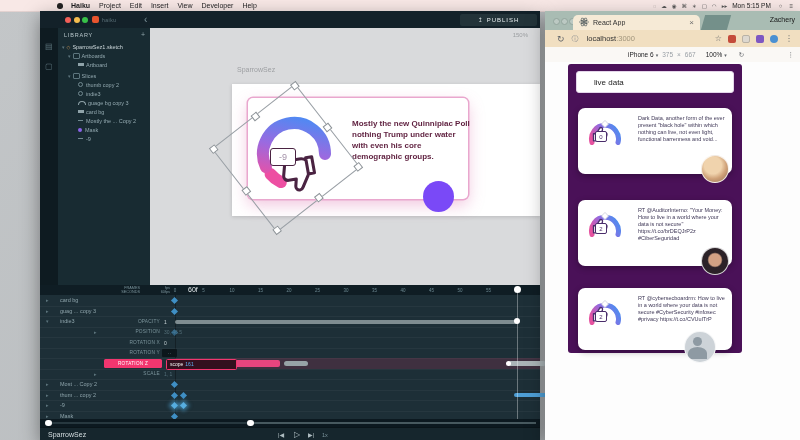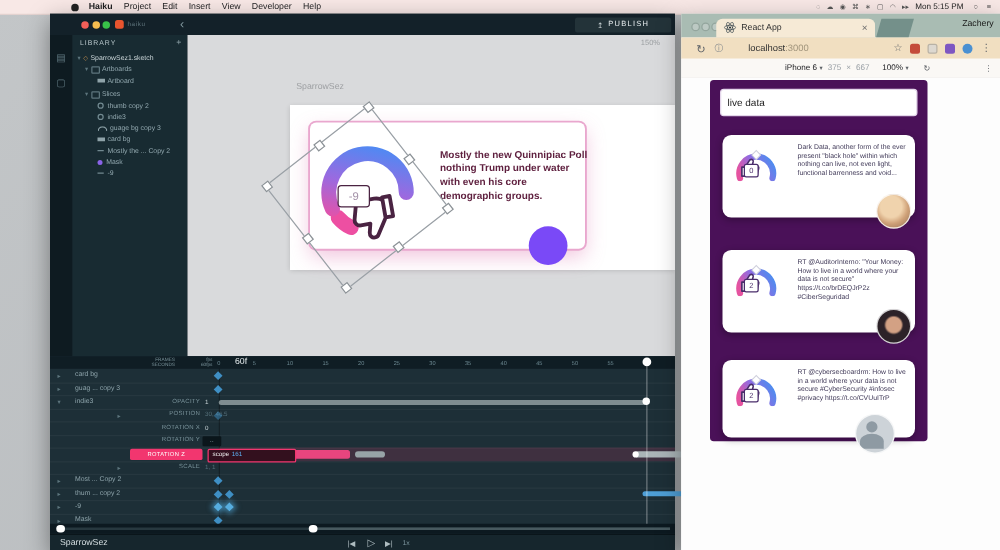--- a/index.html
+++ b/index.html
@@ -107,33 +107,33 @@
   .cr-tabbar{left:0;top:0;width:255px;height:19px;background:#a9bcb3;}
   .cr-light{width:5px;height:5px;border-radius:50%;background:#bcc9c3;border:.5px solid #93a59d;top:7px;}
   .cr-tab{left:28px;top:3.5px;width:127px;height:15.5px;background:#f6ead6;border-radius:5px 5px 0 0;display:flex;align-items:center;}
   .cr-tab-title{font-size:7px;color:#2f2f2f;margin-left:4px;flex:1;white-space:nowrap;overflow:hidden;}
   .cr-tab-close{font-size:8px;color:#6e6e6e;margin-right:6px;}
   .cr-ghost{left:158px;top:4px;width:26px;height:15px;background:#74908a;transform:skewX(-16deg);}
   .cr-profile{right:5px;top:5px;font-size:7px;color:#181818;}
   .cr-toolbar{left:0;top:19px;width:255px;height:17px;background:#f1dfc1;display:flex;align-items:center;}
   .cr-reload{margin-left:12px;font-size:9px;color:#5f6368;}
   .cr-info{margin-left:7px;font-size:7px;color:#80868b;}
-  .cr-host{margin-left:20px;font-size:7.5px;color:#333;}
+  .cr-host{margin-left:8px;font-size:7.5px;color:#333;}
   .cr-port{font-size:7.5px;color:#a1957c;}
   .cr-star{margin-left:auto;font-size:8px;color:#5f6368;}
   .ext{width:8px;height:8px;border-radius:2px;margin-left:6px;}
   .cr-menu{margin:0 7px 0 7px;font-size:8px;color:#5f6368;}
   .cr-devbar{left:0;top:36px;width:255px;height:15px;background:#faf8f5;border-bottom:1px solid #ddd9d3;
     display:flex;align-items:center;font-size:6.5px;color:#202124;}
   .dev-dim{color:#9aa0a6;margin-left:4px;}
   .caret{font-size:5px;color:#5f6368;margin-left:2px;}
   .cr-view{left:0;top:51px;width:255px;height:378px;background:#fdfdfd;}
   .app{left:23px;top:2px;width:174px;height:289px;background:#4a1158;border-radius:3px;}
   .app-search{left:8px;top:7px;width:158px;height:22px;background:#fff;border-radius:3px;border:1px solid #e4d6ea;
-    font-size:8px;color:#1b1b1b;display:flex;align-items:center;padding-left:5px;box-sizing:border-box;}
+    font-size:8px;color:#1b1b1b;display:flex;align-items:center;padding-left:17px;box-sizing:border-box;}
   .tweet{left:10px;width:154px;background:#fff;border-radius:7px;box-shadow:0 2px 6px rgba(0,0,0,.3);}
   .tw-text{position:absolute;left:60px;top:7px;width:88px;font-size:5.5px;line-height:7px;color:#3f3857;}
   .tw-gauge{position:absolute;left:7px;top:9px;width:40px;height:28px;}
   .tw-thumb{position:absolute;left:13px;top:17px;width:20px;height:20px;color:#4a2d6b;}
   .tw-badge{position:absolute;left:17px;top:23px;width:10px;height:9px;background:#fff;border:1px solid #4a2d6b;border-radius:2px;
     font-size:6px;color:#4a2d6b;display:flex;align-items:center;justify-content:center;}
   .avatar{position:absolute;width:26px;height:26px;border-radius:50%;border:1px solid rgba(255,255,255,.8);}
   .av1{background:radial-gradient(circle at 42% 36%,#f0d3ad 0 38%,#cfa178 60%,#8f6d52);}
   .av2{background:radial-gradient(circle at 50% 46%,#d3a184 0 32%,#2c2228 40%);}
   .av3{background:#cdd3d8;overflow:hidden;}

